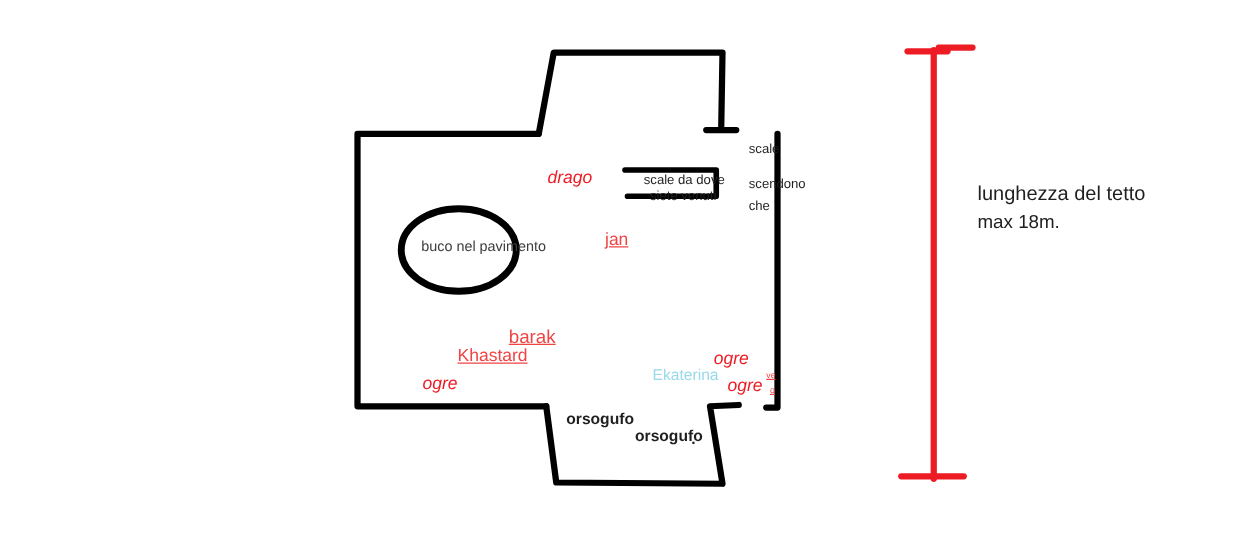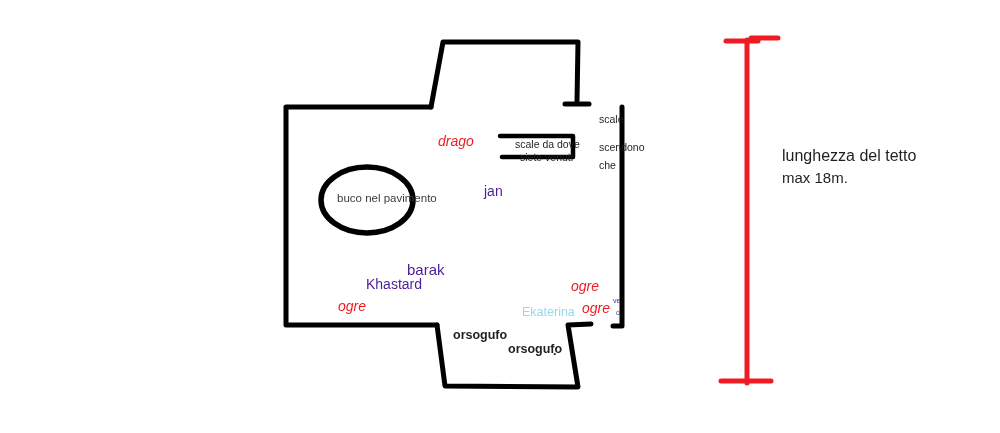--- a/index.html
+++ b/index.html
@@ -3,21 +3,21 @@
 <meta charset="utf-8">
 <style>
   html,body{margin:0;padding:0;}
   body{background:#ffffff;font-family:"Liberation Sans", sans-serif;}
   .canvas{
     position:relative;width:1000px;height:433px;background:#ffffff;overflow:hidden;
   }
   .canvas svg{position:absolute;left:0;top:0;}
   .lbl{position:absolute;white-space:nowrap;line-height:1.1;}
   .red{color:#ed1c24;font-style:italic;}
-  .blue{color:#4c1d95;}
+  .blue{color:#ef4444;text-decoration:underline;}
   .lightblue{color:#99d9ea;}
   .dark{color:#3c3c3c;}
   .black{color:#1f1f1f;}
   .bold{font-weight:bold;text-align:right;}
 </style>
 </head>
 <body>
 
 <div class="canvas">
 
@@ -54,21 +54,21 @@
 
   <div class="lbl blue" style="left:484px;top:184px;font-size:14px;">jan</div>
 
   <div class="lbl dark" style="left:337px;top:192px;font-size:11.5px;">buco nel pavimento</div>
 
   <div class="lbl blue" style="left:407px;top:262px;font-size:15px;">barak</div>
   <div class="lbl blue" style="left:366px;top:277px;font-size:14px;">Khastard</div>
 
   <div class="lbl red" style="left:338px;top:299px;font-size:14px;">ogre</div>
   <div class="lbl red" style="left:571px;top:279px;font-size:14px;">ogre</div>
-  <div class="lbl lightblue" style="left:522px;top:294px;font-size:12.5px;margin-top:12px;">Ekaterina</div>
+  <div class="lbl lightblue" style="left:522px;top:294px;font-size:12.5px;">Ekaterina</div>
   <div class="lbl red" style="left:582px;top:301px;font-size:14px;">ogre</div>
 
   <div class="lbl blue" style="left:613px;top:297px;font-size:7px;">ve</div>
   <div class="lbl blue" style="left:616px;top:309px;font-size:7px;">o</div>
 
   <div class="lbl black bold" style="left:453px;top:329px;font-size:12.5px;">orsogufo</div>
   <div class="lbl black bold" style="left:508px;top:343px;font-size:12.5px;">orsogufo</div>
   <div class="lbl black bold" style="left:553px;top:345px;font-size:12.5px;">.</div>
 
   <div class="lbl black" style="left:782px;top:147px;font-size:16px;">lunghezza del tetto</div>

